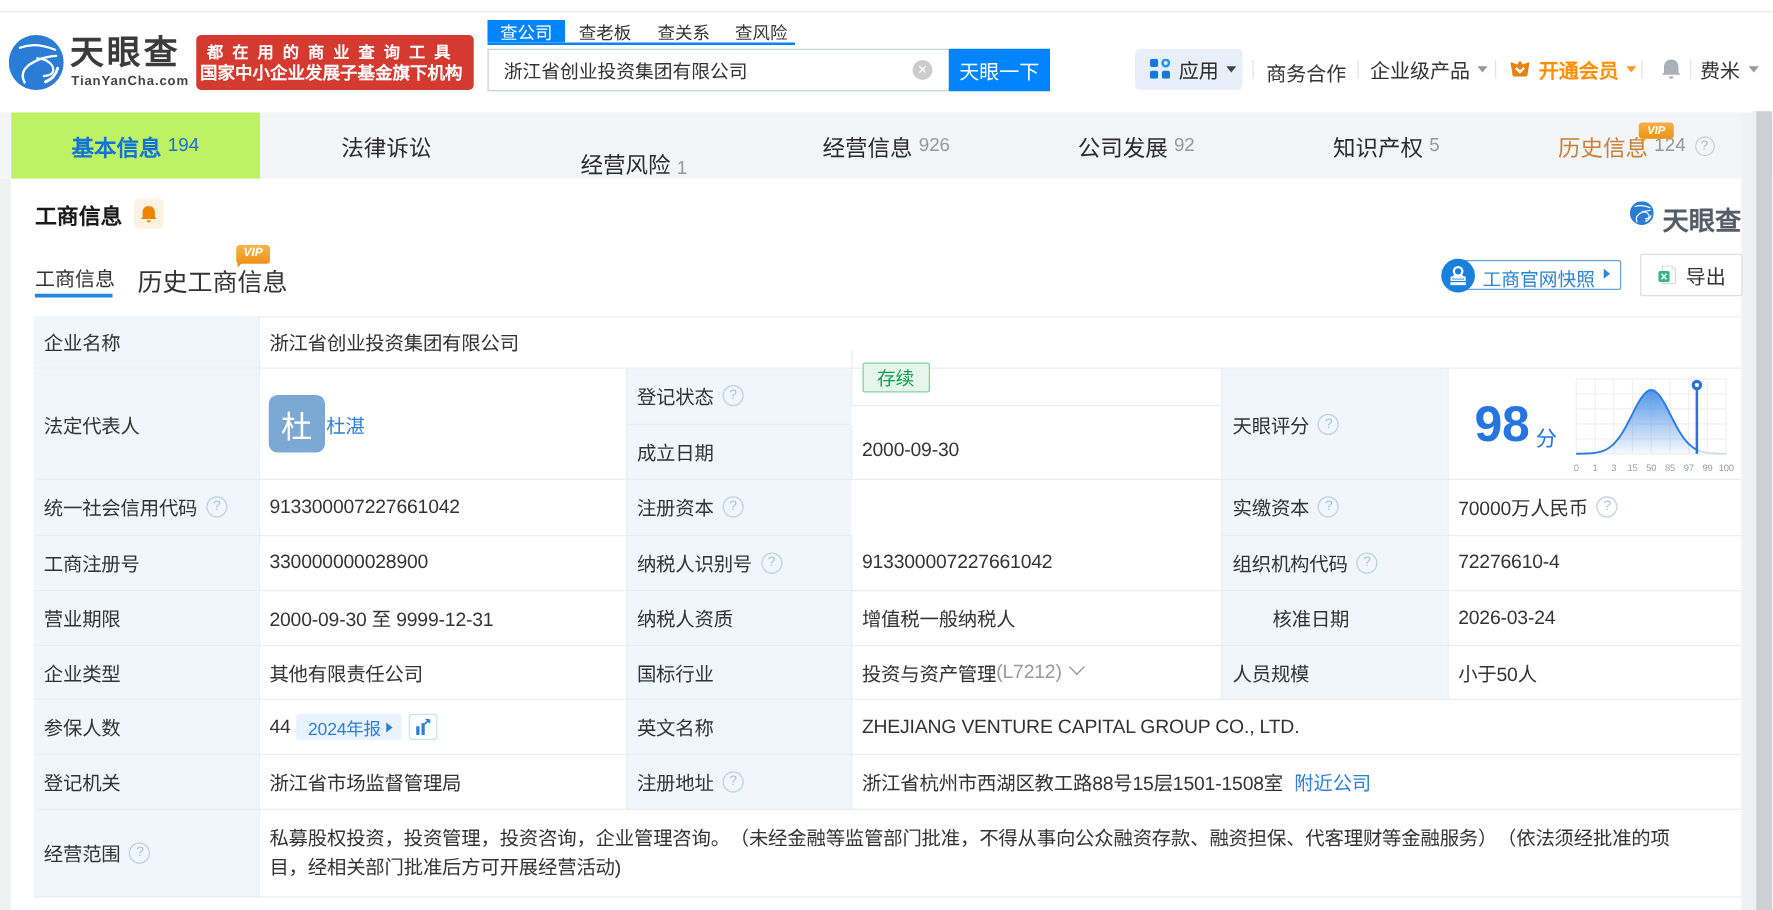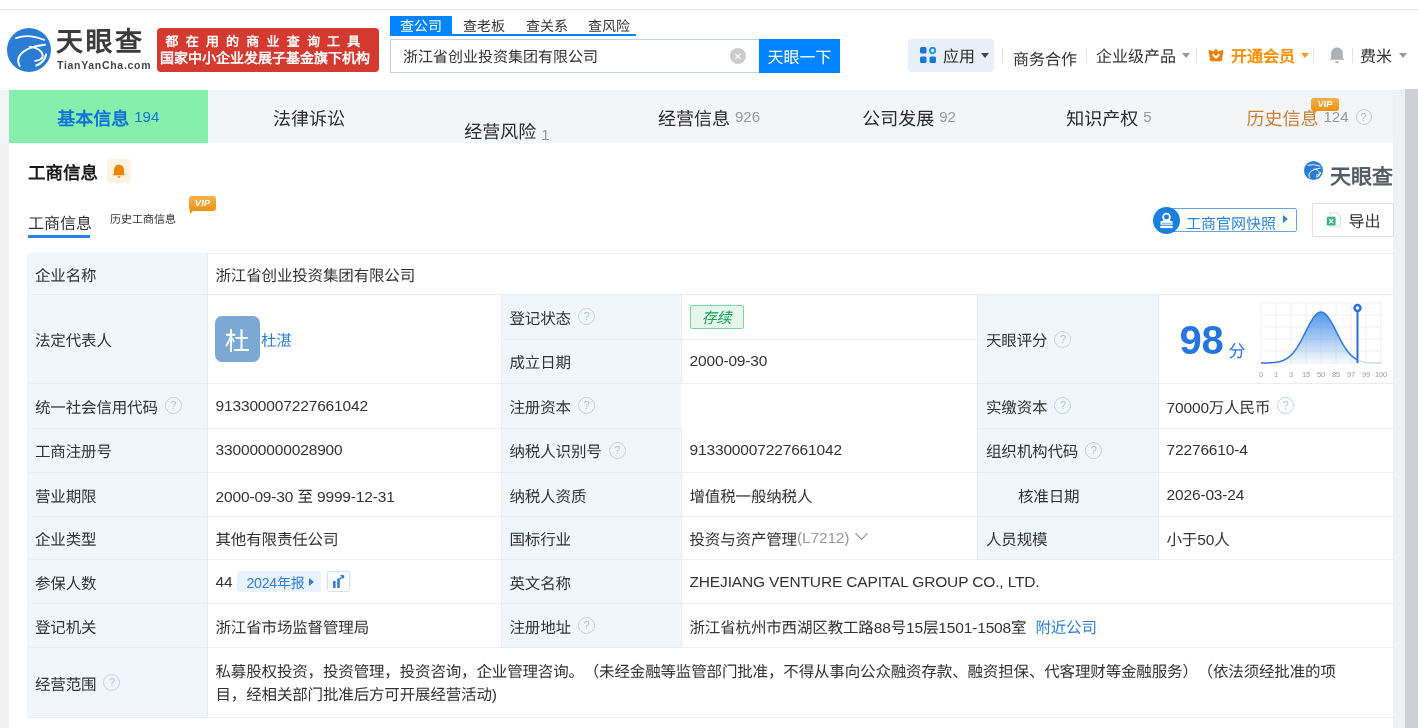--- a/index.html
+++ b/index.html
@@ -9,21 +9,21 @@
 #page{position:relative;width:1418px;height:728px;overflow:hidden;background:#fff;}
 .abs{position:absolute;}
 .flexc{display:flex;align-items:center;}
 
 #topline{position:absolute;left:0;top:9px;width:1418px;height:1px;background:#e4e4e4;}
 #hdr{position:absolute;left:0;top:10px;width:1418px;height:80px;background:#fff;}
 
 #navrow{position:absolute;left:0;top:90px;width:1418px;height:53px;background:#f4f5f7;}
 .navtab{position:absolute;top:0;height:53px;display:flex;align-items:center;justify-content:center;font-size:18px;color:#2b2b2b;}
 .navtab .cnt{font-size:15px;color:#999;margin-left:5px;}
-#tab-active{left:9px;width:198.5px;background:#86efac;color:#1373d8;font-weight:bold;}
+#tab-active{left:9px;width:198.5px;background:#bef264;color:#1373d8;font-weight:bold;}
 #tab-active .cnt{color:#1373d8;font-weight:normal;}
 
 #card{position:absolute;left:9px;top:143px;width:1384px;height:585px;background:#fff;}
 #lgut{position:absolute;left:0;top:143px;width:9px;height:585px;background:#f0f1f3;}
 #rgut{position:absolute;left:1393px;top:90px;width:25px;height:638px;background:#f0f1f3;}
 #sbar{position:absolute;left:1402px;top:89px;width:16px;height:639px;background:#eef0f2;}
 #sthumb{position:absolute;left:1405px;top:89px;width:13px;height:639px;background:#cdd1d5;}
 
 .q{display:inline-block;width:17px;height:17px;border:1px solid #bed2e2;border-radius:50%;color:#a8c4da;font-size:11px;line-height:15px;text-align:center;margin-left:7px;flex:none;}
 
@@ -126,21 +126,21 @@
  <g stroke="#fff" fill="none" stroke-linecap="round">
   <path d="M11.5 12 Q26.5 7 45.5 14.5" stroke-width="2.6"></path>
   <path d="M46 20.5 C 34 21.5, 22 26, 16.5 33 C 13.5 37.5, 13.5 42, 16 47" stroke-width="2.8"></path>
   <path d="M28.5 23 C 37 23.5, 43.5 28.5, 43.5 34 C 43.5 37.5, 40 39.5, 35 40.2" stroke-width="2.6"></path>
   <path d="M47.8 33 C 46 38.5, 42 43, 35.5 45.5" stroke-width="3"></path>
  </g>
 </svg>
 <div class="abs" style="left:1330px;top:160px;font-size:21px;font-weight:bold;color:#565d66;">天眼查</div>
 
 <div class="abs" style="left:28px;top:210px;font-size:16px;color:#333;">工商信息</div>
-<div class="abs" style="left:110px;top:210px;font-size:11px;color:#333;">历史工商信息</div>
+<div class="abs" style="left:110px;top:210px;font-size:20px;color:#333;">历史工商信息</div>
 <div class="abs" style="left:28px;top:235px;width:62px;height:3px;background:#2483e4;"></div>
 <div class="abs" style="left:189px;top:196px;width:27px;height:14.5px;background:linear-gradient(180deg,#f6b44d,#ee9214);border-radius:3px;color:#fff;font-size:9.5px;font-weight:bold;font-style:italic;text-align:center;line-height:14.5px;">VIP</div>
 <div class="abs" style="left:190px;top:210px;width:0;height:0;border-left:4px solid #ee9214;border-bottom:4px solid transparent;"></div>
 
 <div class="abs" style="left:1166px;top:208px;width:131px;height:24px;border:1px solid #6aa5da;border-radius:2px;background:#fff;"></div>
 <div class="abs flexc" style="left:1153px;top:207px;width:27px;height:27px;border-radius:50%;background:#1a80de;justify-content:center;">
  <svg width="19" height="19" viewBox="0 0 24 24" fill="none">
         <circle cx="12" cy="7.6" r="4.3" stroke="#fff" stroke-width="2.3"></circle>
         <path d="M9.2 11 L7.2 13.8 H16.8 L14.8 11" stroke="#fff" stroke-width="2" stroke-linejoin="round"></path>
         <path d="M5.2 13.8 H18.8 V16.6 H5.2 Z" stroke="#fff" stroke-width="1.6"></path>
@@ -163,21 +163,21 @@
 
 <div class="cell lbl" style="left:27px;top:253px;width:179.5px;height:42px;">企业名称</div>
 <div class="cell bl" style="left:206.5px;top:253px;width:1186.5px;height:42px;">浙江省创业投资集团有限公司</div>
 
 <div class="cell lbl" style="left:27px;top:295px;width:179.5px;height:89px;">法定代表人</div>
 <div class="cell bl" style="left:206.5px;top:295px;width:294px;height:89px;">
   <div style="width:45.5px;height:45.5px;border-radius:7px;background:#7ca9d3;color:#fff;font-size:25px;display:flex;align-items:center;justify-content:center;margin-left:-1px;">杜</div>
   <span class="lnk" style="margin-left:1px;">杜湛</span>
 </div>
 <div class="cell lbl bl" style="left:500.5px;top:295px;width:180px;height:44.5px;">登记状态<span class="q">?</span></div>
-<div class="cell bl" style="left:680.5px;top:295px;width:296.5px;height:44.5px;font-style:italic;">
+<div class="cell bl" style="left:680.5px;top:280px;width:296.5px;height:44.5px;">
   <span style="display:inline-flex;align-items:center;justify-content:center;width:54px;height:23.5px;background:#e6f6ec;border:1px solid #7ed3a2;border-radius:2px;color:#12a052;font-size:15px;">存续</span>
 </div>
 <div class="cell lbl bl" style="left:500.5px;top:339.5px;width:180px;height:44.5px;">成立日期</div>
 <div class="cell bl" style="left:680.5px;top:339.5px;width:296.5px;height:44.5px;">2000-09-30</div>
 <div class="cell lbl bl" style="left:977px;top:295px;width:180.5px;height:89px;">天眼评分<span class="q">?</span></div>
 <div class="cell bl" style="left:1157.5px;top:295px;width:235.5px;height:89px;padding-left:0;" id="scorecell">
   <div class="abs" style="left:21px;top:23px;font-size:40px;font-weight:bold;color:#2674e0;line-height:44px;">98</div>
   <div class="abs" style="left:70px;top:42px;font-size:17px;color:#2674e0;">分</div>
   <svg class="abs" style="left:97px;top:6px;" width="136" height="82" viewBox="-3 0 136 82">
         <defs>

